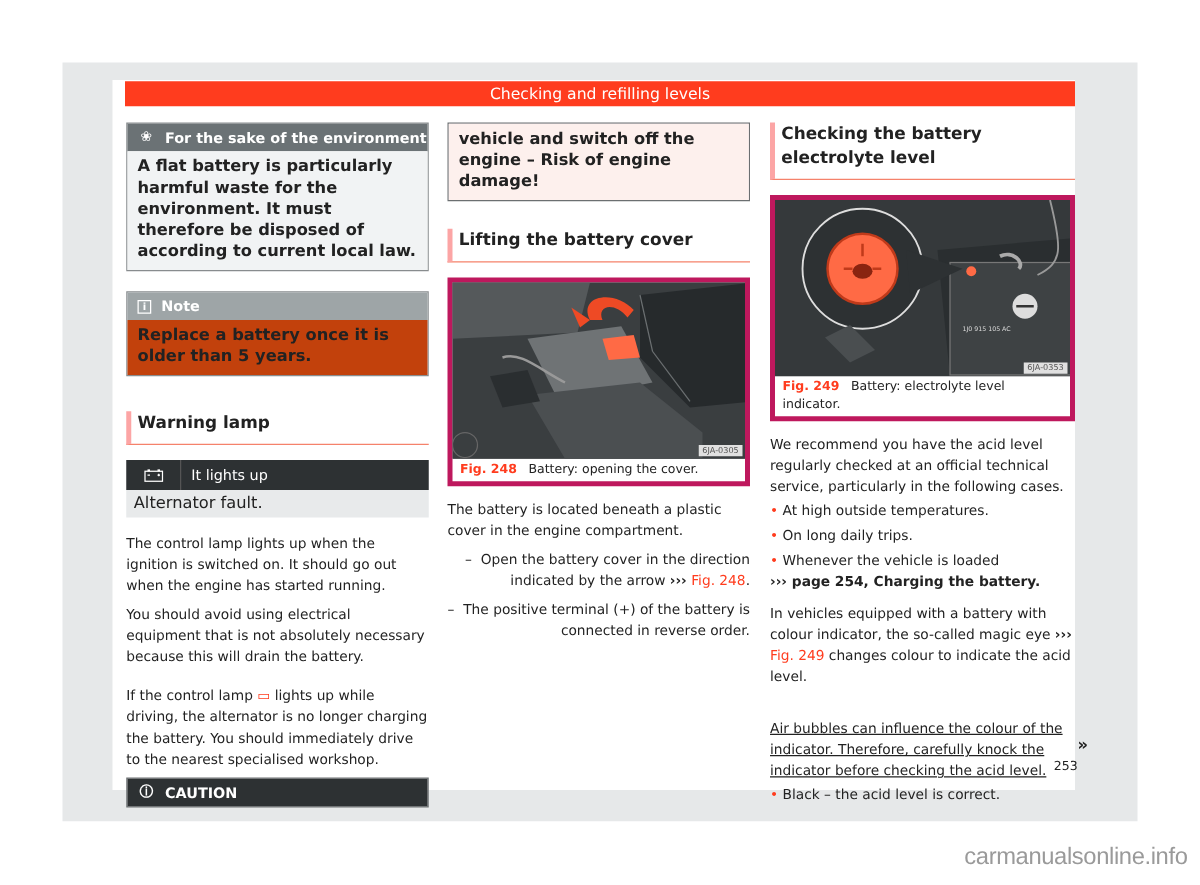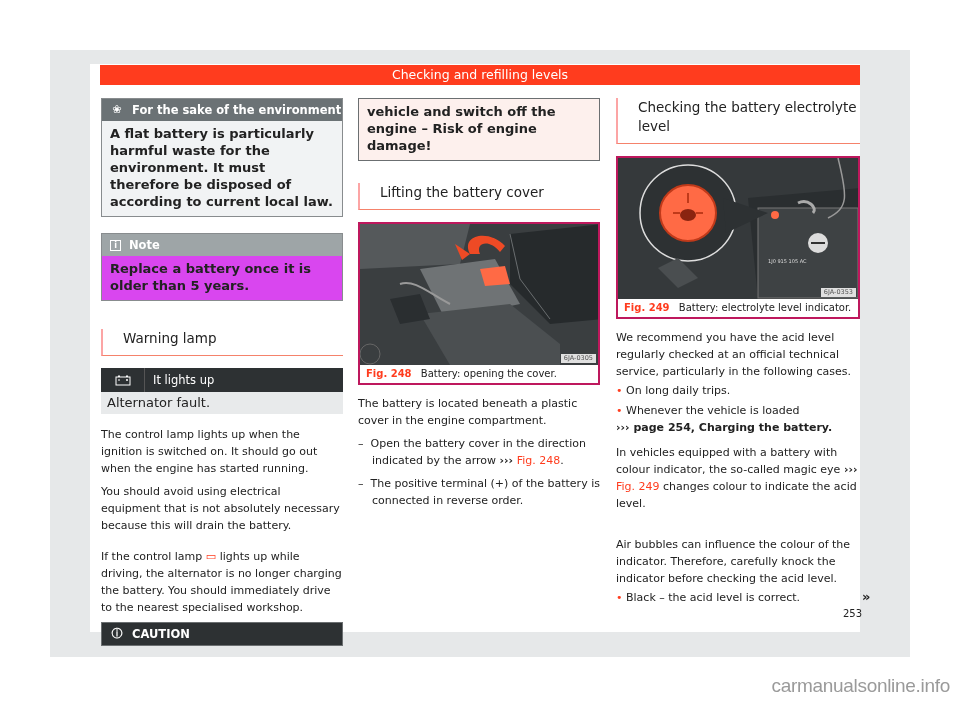--- a/index.html
+++ b/index.html
@@ -16,44 +16,44 @@
   .col2 { left: 358px; }
   .col3 { left: 616px; width: 244px; }
 
   .box { border: 1px solid #888c8e; margin-bottom: 16px; }
   .box-head { color: #fff; font-weight: bold; font-size: 11.5px; height: 22px; line-height: 22px; padding-left: 8px; display: flex; align-items: center; }
   .box-head .ic { width: 14px; display: inline-block; margin-right: 8px; text-align: center; font-size: 11px; }
   .box-body { padding: 4px 8px 6px 8px; font-weight: bold; font-size: 13px; line-height: 17px; }
   .env .box-head { background: #6b7275; }
   .env .box-body { background: #f1f3f4; }
   .note .box-head { background: #9ea5a7; }
-  .note .box-body { background: #d946ef; }
+  .note .box-body { background: #c2410c; }
   .caution { border-color: #6b6f71; }
   .caution .box-head { background: #2d3133; }
   .caution .box-body { background: #fdf0ed; }
 
-  .sect-title { font-weight: normal; font-size: 13.5px; line-height: 19px; border-left: 2px solid #fca5a5; border-bottom: 1.5px solid #f5826b; padding: 0 0 7px 20px; margin-bottom: 12px; }
+  .sect-title { font-weight: bold; font-size: 13.5px; line-height: 19px; border-left: 4px solid #fca5a5; border-bottom: 1.5px solid #f5826b; padding: 0 0 7px 5px; margin-bottom: 12px; }
 
   .lamp-table { margin-bottom: 12px; }
   .lamp-head { background: #2d3133; color: #fff; height: 24px; display: flex; align-items: center; font-size: 11.5px; }
   .lamp-head .cell-icon { width: 44px; height: 24px; border-right: 1px solid #555; display: flex; align-items: center; justify-content: center; }
   .lamp-head .cell-text { padding-left: 8px; }
   .lamp-row { background: #e8eaeb; font-size: 13px; padding: 4px 6px; height: 22px; line-height: 14px; }
 
   p { margin-bottom: 6px; }
   .red { color: #ff3c1e; }
   .bold { font-weight: bold; }
 
-  .figure { border: 2px solid #be185d; margin-bottom: 10px; }
+  .figure { border: 4px solid #be185d; margin-bottom: 10px; }
   .figure .img { position: relative; height: 141px; background: #2e3234; overflow: hidden; }
   .figure .caption { padding: 2px 6px; font-size: 10px; line-height: 14px; }
   .figure .caption .fig { color: #ff3c1e; font-weight: bold; margin-right: 6px; }
   .img-code { position: absolute; right: 2px; bottom: 2px; background: #e0e0e0; color: #555; font-size: 6.5px; padding: 0 3px; line-height: 9px; }
 
-  ul.dash { list-style: none; }
+  ul.dash { list-style: none; text-align: right; }
   ul.dash li { padding-left: 14px; text-indent: -14px; margin-bottom: 6px; }
   ul.bullets { list-style: none; }
   ul.bullets li { padding-left: 10px; position: relative; margin-bottom: 3px; }
   ul.bullets li::before { content: "•"; color: #ff3c1e; position: absolute; left: 0; }
 
   .continue { position: absolute; left: 862px; top: 589px; font-size: 13px; font-weight: bold; }
   .pagenum { position: absolute; left: 843px; top: 608px; font-size: 10px; }
   .watermark { position: absolute; right: 10px; top: 675px; font-family: "Liberation Sans", sans-serif; font-size: 19px; color: #9a9a9a; letter-spacing: -0.3px; }
 </style>
 </head>
@@ -182,32 +182,33 @@
       <span class="img-code">6JA-0353</span>
     </div>
     <div class="caption">
       <span class="fig">Fig. 249</span>
       <span>Battery: electrolyte level indicator.</span>
     </div>
   </div>
 
   <p style="margin-bottom:2px;">We recommend you have the acid level regularly checked at an official technical service, particularly in the following cases.</p>
   <ul class="bullets">
+    <li>At high outside temperatures.</li>
     <li>On long daily trips.</li>
     <li style="margin-bottom:0;">Whenever the vehicle is loaded</li>
   </ul>
   <p class="bold" style="margin-bottom:8px;">››› page 254, Charging the battery.</p>
 
   <p style="margin-bottom:24px;">
     <span>In vehicles equipped with a battery with colour indicator, the so-called magic eye</span>
     <span class="bold">›››</span>
     <span class="red">Fig. 249</span>
     <span>changes colour to indicate the acid level.</span>
   </p>
-  <p style="margin-bottom:2px;">Air bubbles can influence the colour of the indicator. Therefore, carefully knock the indicator before checking the acid level.</p>
+  <p style="margin-bottom:2px;text-decoration:underline;">Air bubbles can influence the colour of the indicator. Therefore, carefully knock the indicator before checking the acid level.</p>
   <ul class="bullets">
     <li>Black – the acid level is correct.</li>
   </ul>
 </div>
 
 <div class="continue">»</div>
 <div class="pagenum">253</div>
 <div class="watermark">carmanualsonline.info</div>
 
 </body></html>

